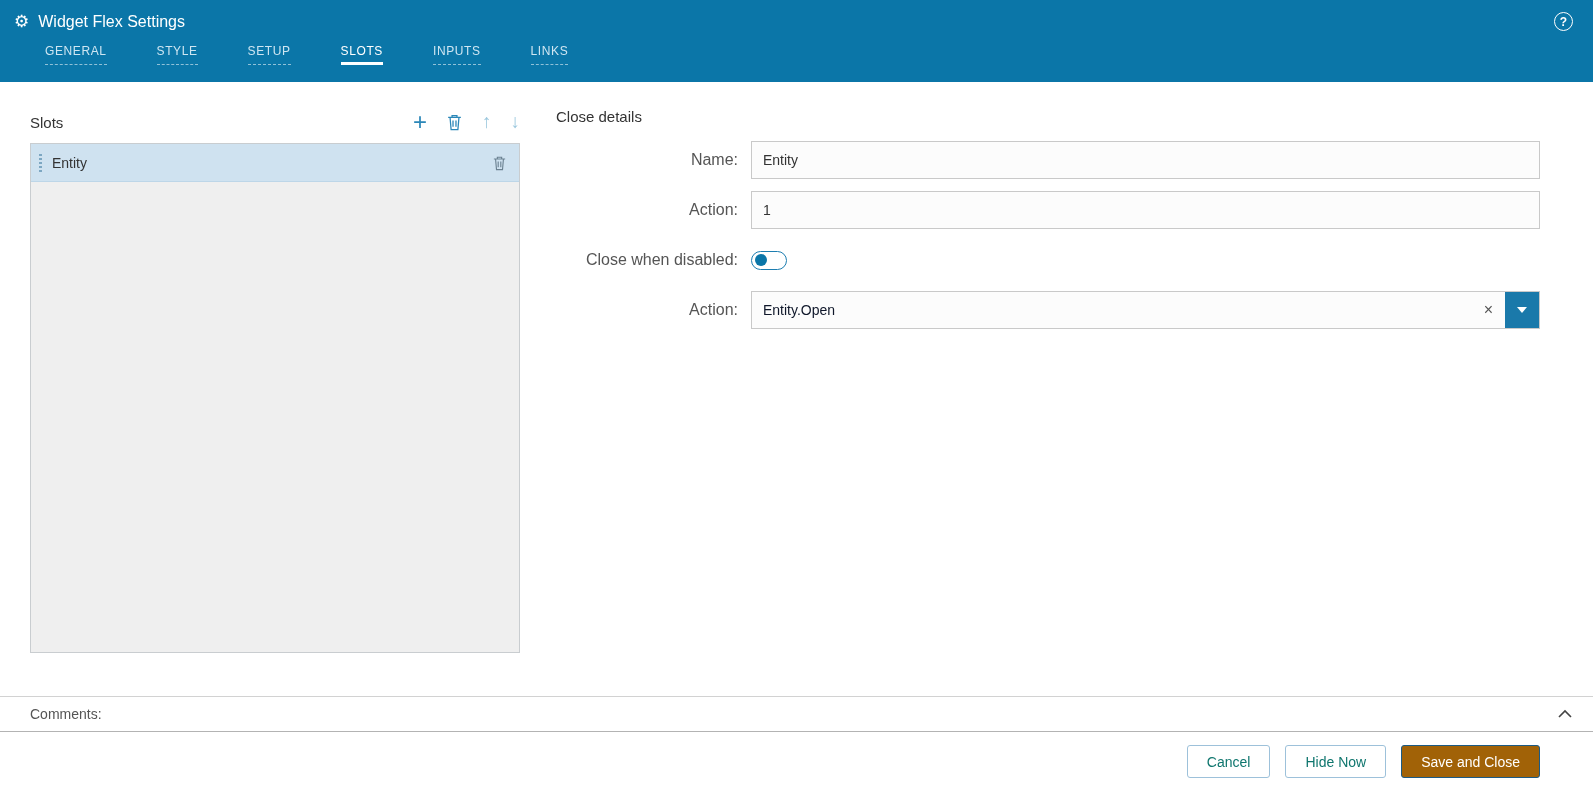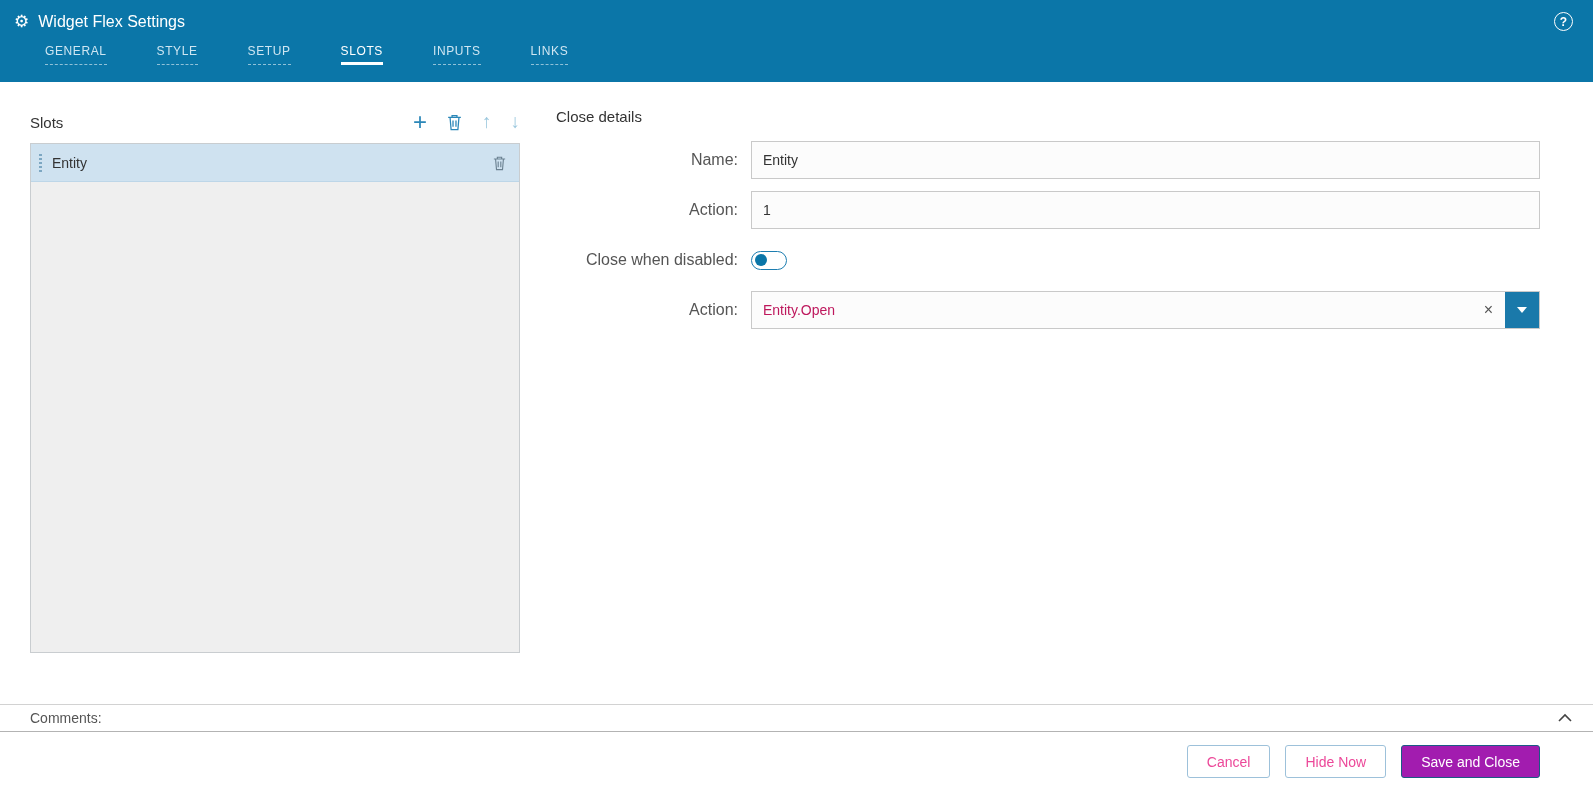--- a/index.html
+++ b/index.html
@@ -60,45 +60,45 @@
   }
   .toggle {
     width:36px; height:19px; border:1px solid #1c7db0; border-radius:10px;
     background:#fff; position:relative; cursor:pointer;
   }
   .toggle-knob {
     position:absolute; left:3px; top:2.5px; width:12px; height:12px;
     border-radius:50%; background:#0b76a8;
   }
   .combo { flex:1; display:flex; align-items:stretch; border:1px solid #c9c9c9; background:#fcfcfc; height:38px; }
-  .combo-value { flex:1; display:flex; align-items:center; padding:0 11px; font-size:14px; color:#be185d; }
+  .combo-value { flex:1; display:flex; align-items:center; padding:0 11px; font-size:14px; color:#0f172a; }
   .combo-clear {
     display:flex; align-items:center; padding:0 12px; color:#555;
     font-size:16px; cursor:pointer; background:none; border:none; font-family:inherit;
   }
   .combo-dd {
     width:34px; background:#1a79aa; border:none; cursor:pointer;
     display:flex; align-items:center; justify-content:center;
   }
   .caret-down { width:0; height:0; border-left:5px solid transparent; border-right:5px solid transparent; border-top:6px solid #fff; }
   
   .bottom { position:absolute; left:0; right:0; bottom:0; background:#fff; }
   .comments-bar {
     border-top:1px solid #d2d2d2; border-bottom:1px solid #b3b3b3;
-    height:28px; display:flex; align-items:center; padding:0 20px 0 30px;
+    height:36px; display:flex; align-items:center; padding:0 20px 0 30px;
     color:#555; font-size:14px;
   }
   .collapse-btn { margin-left:auto; background:none; border:none; cursor:pointer; display:flex; color:#444; }
   .footer { display:flex; justify-content:flex-end; gap:15px; padding:13px 53px 15px 0; }
   .btn {
     height:33px; padding:0 19px; font-size:14px; border-radius:3px;
-    border:1px solid #9dc1da; background:#fff; color:#ec4899;
+    border:1px solid #9dc1da; background:#fff; color:#0f766e;
     cursor:pointer; font-family:inherit;
   }
-  .btn.primary { background:#a21caf; border-color:#1b5a84; color:#fff; }
+  .btn.primary { background:#a16207; border-color:#1b5a84; color:#fff; }
 </style>
 </head>
 <body>
 
 <div class="header">
   <div class="header-top">
     <span class="gear-icon">⚙</span>
     <span class="app-title">Widget Flex Settings</span>
     <span class="help-icon">?</span>
   </div>

